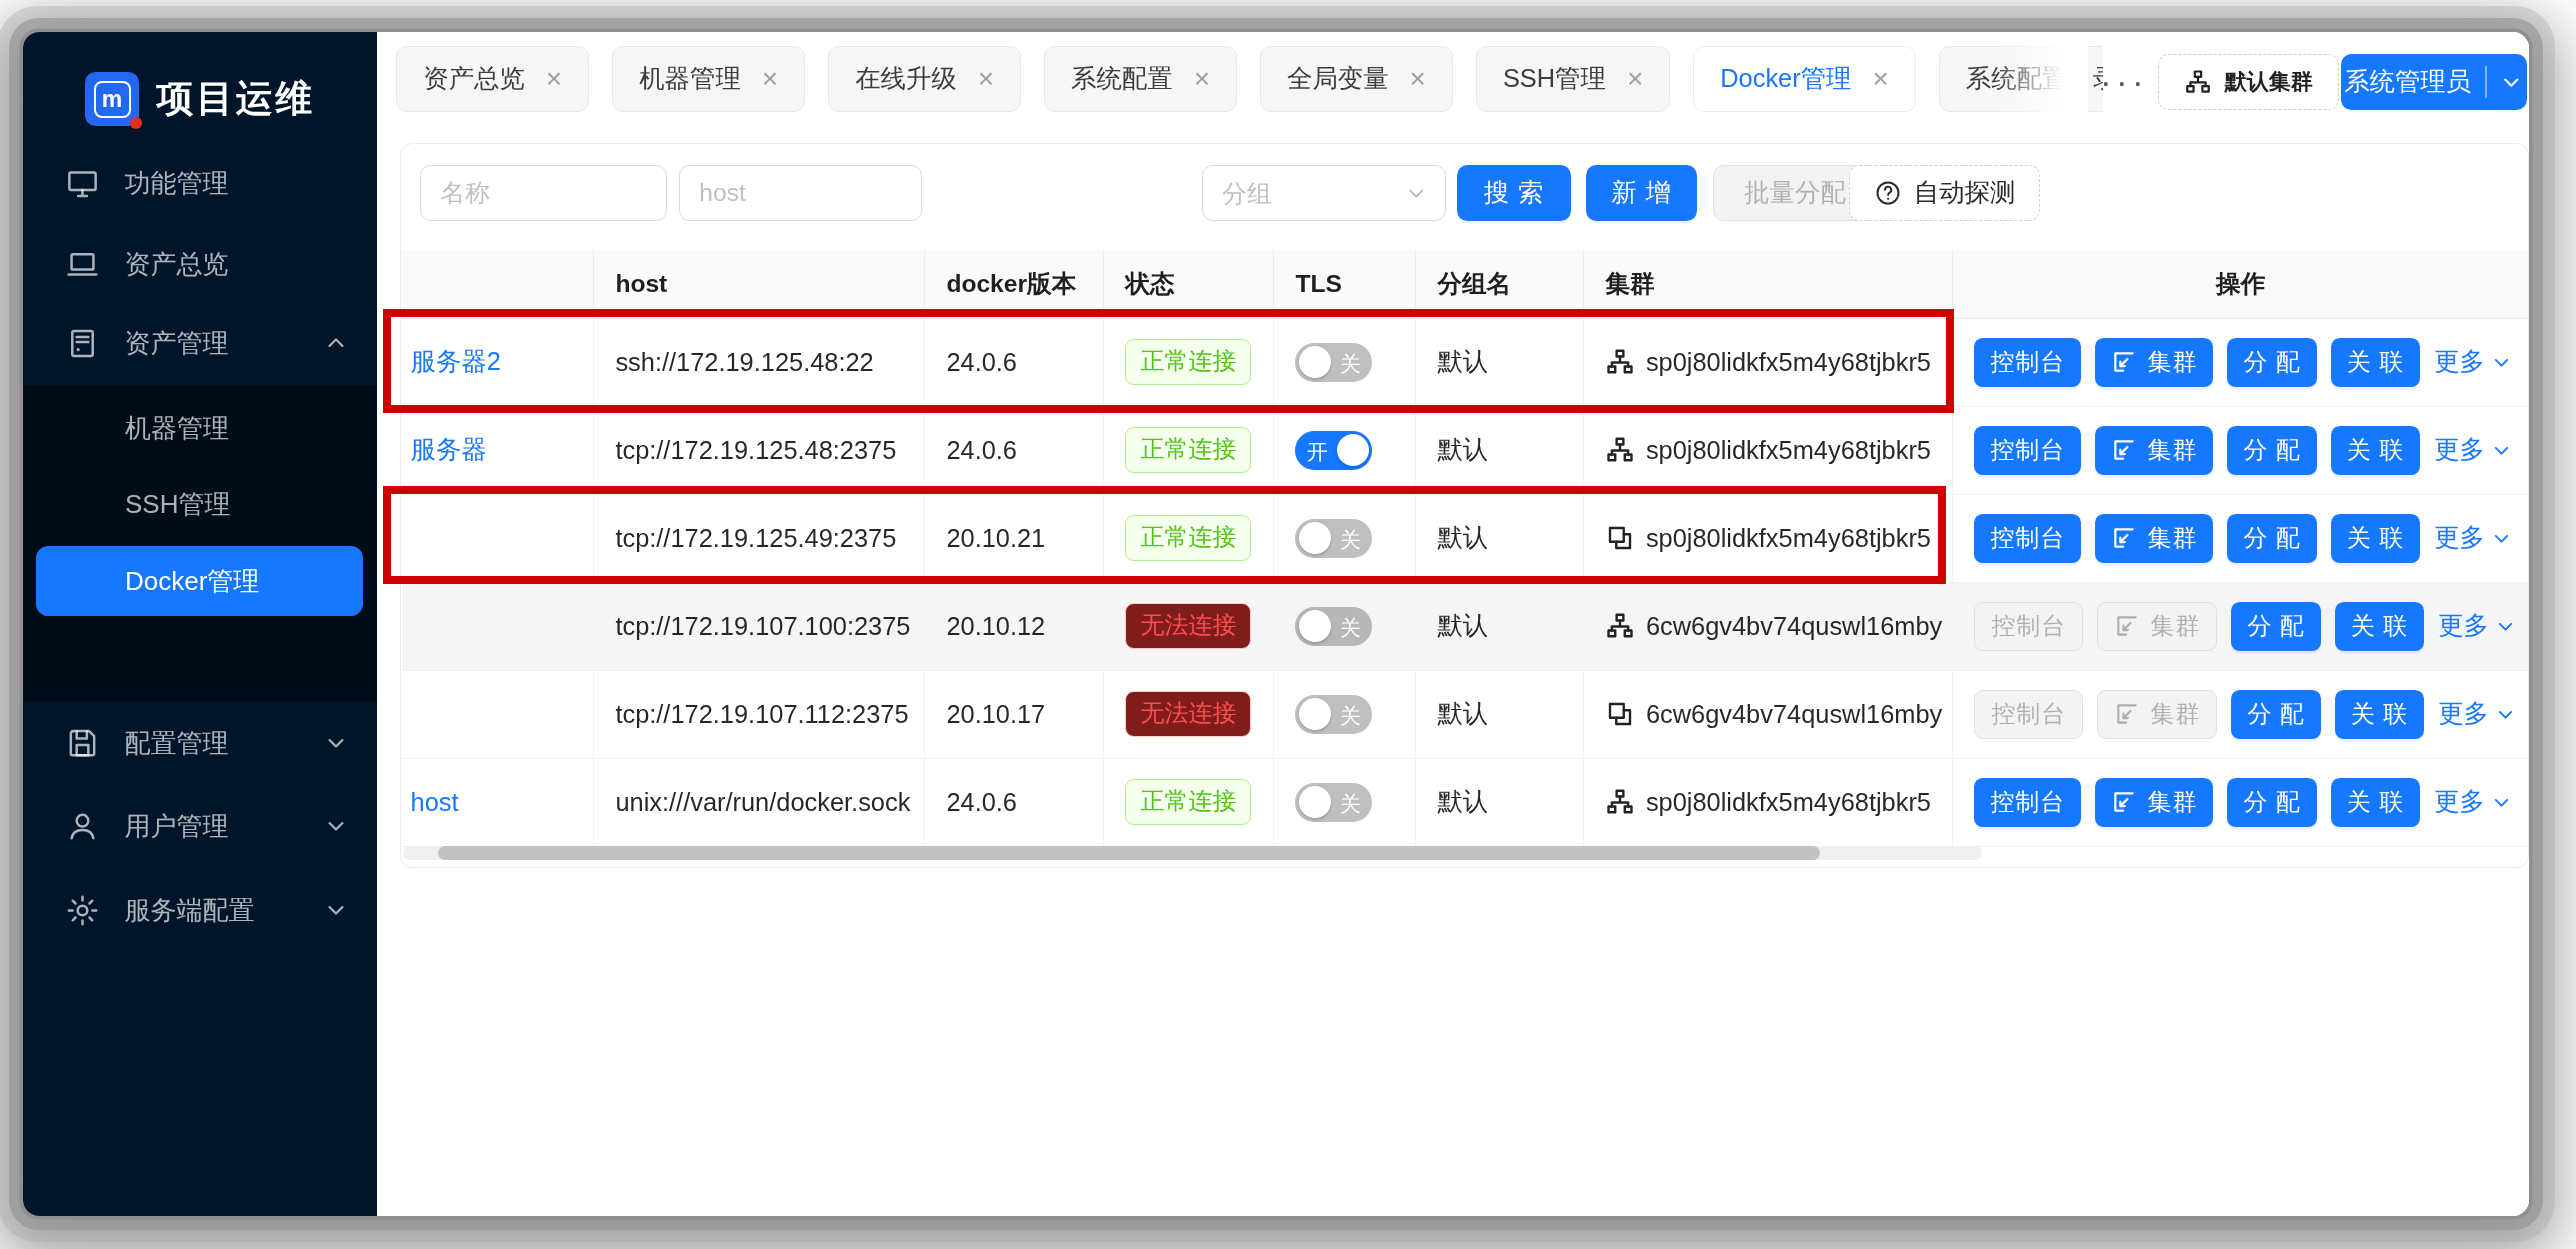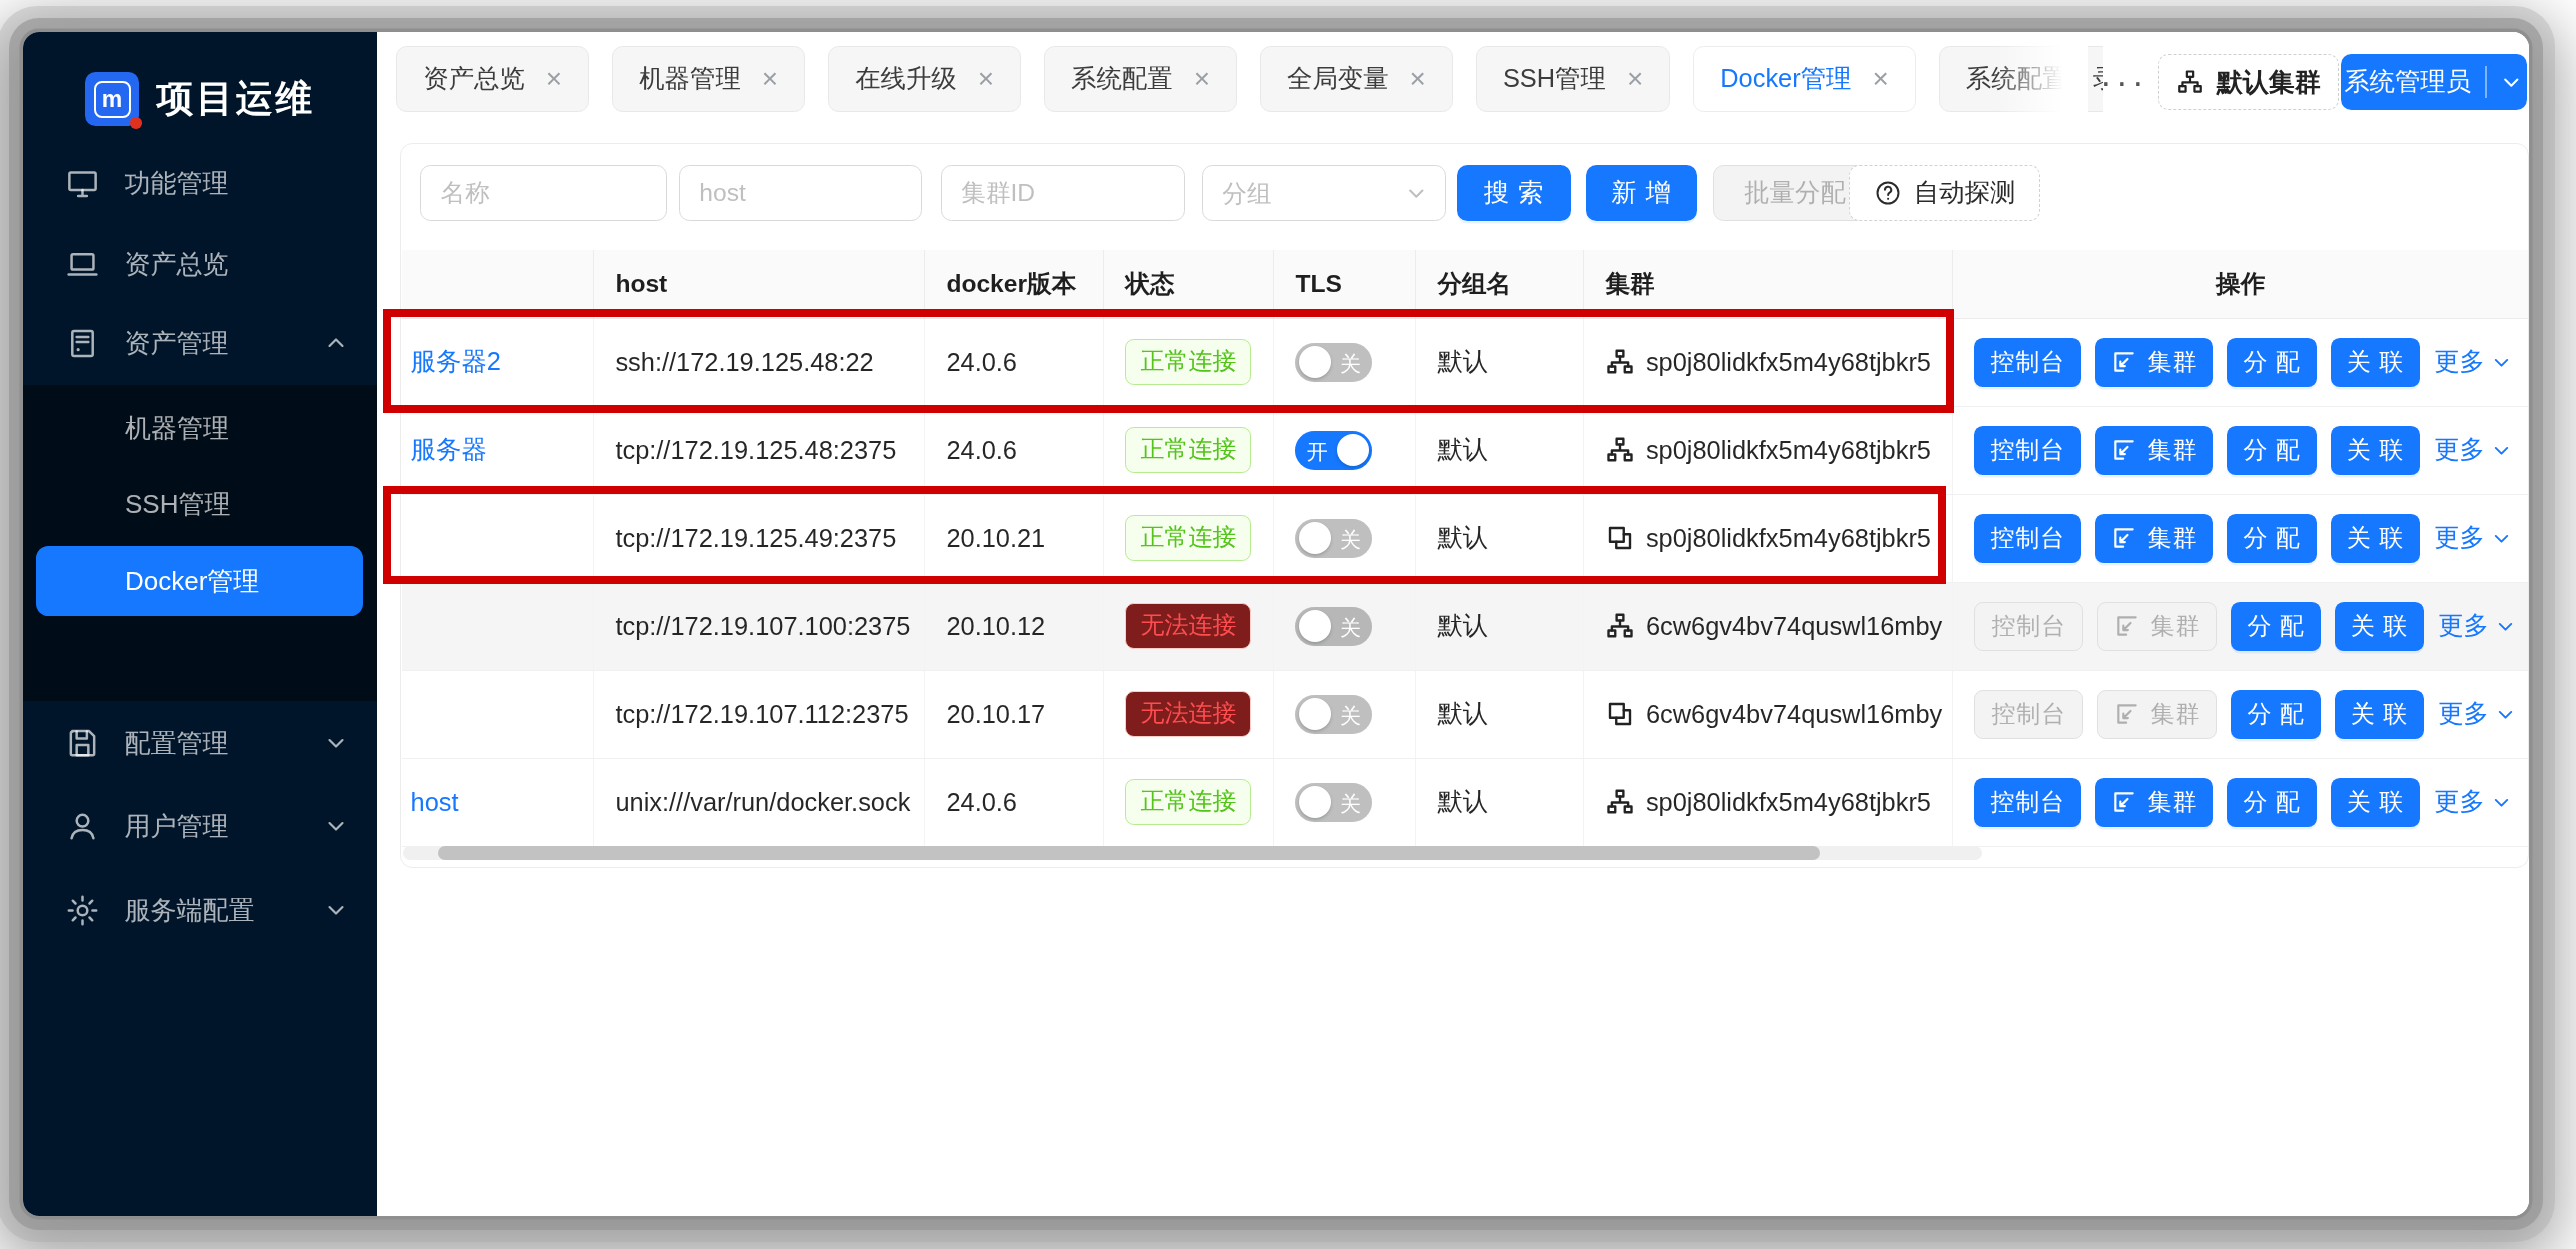--- a/index.html
+++ b/index.html
@@ -55,21 +55,21 @@
     font-size:25.4px; color:#3c3c3c; cursor:pointer; white-space:nowrap; }
   .tab .tab-close{ margin-left:21px; color:#9aa0a6; font-size:28px; line-height:1; }
   .tab.active{ background:#fff; border-color:#ececec; color:#1677ff; }
   .tab-fade{ position:absolute; left:1619px; top:10.5px; width:92px; height:75px;
     background:linear-gradient(90deg, rgba(255,255,255,0), #fff 72%); pointer-events:none; }
   .more-dots{ position:absolute; left:1723px; top:30px; font-size:35px; color:#555;
     letter-spacing:4.4px; cursor:pointer; }
   .cluster-pick{ position:absolute; left:1781px; top:22px; width:181px; height:56px;
     border:1.8px dashed #cfcfcf; border-radius:10.5px; background:#fff;
     display:flex; align-items:center; justify-content:center; gap:12.3px;
-    font-size:26px; font-weight:600; color:#222; cursor:pointer; }
+    font-size:22px; font-weight:600; color:#222; cursor:pointer; }
   .cluster-pick .pick-icon{ width:28px; height:28px; display:flex; color:#222; }
   .user-btn{ position:absolute; left:1964px; top:22px; width:186px; height:56px;
     background:#1677ff; border-radius:10.5px; color:#fff; display:flex; align-items:center;
     justify-content:center; font-size:25.4px; cursor:pointer; }
   .user-btn .u-div{ width:1.8px; height:32px; background:rgba(255,255,255,.45); margin:0 12.3px 0 14px; }
   .user-btn .u-chev{ width:24.6px; height:24.6px; display:flex; }
 
   
   .card{ position:absolute; left:23px; top:111px; width:2129px; height:725px;
     border:1.8px solid #ececec; border-radius:12.3px; background:#fff; }
@@ -308,21 +308,20 @@
           <svg viewBox="0 0 24 24" fill="none" stroke="currentColor" stroke-width="2" stroke-linecap="round" stroke-linejoin="round" width="100%" height="100%">
             <path d="M6 9.3l6 6 6-6"></path>
           </svg>
         </span>
     </div>
 
     <div class="card">
 
       <input class="f-input" style="left: 19.3px; width: 247px;" placeholder="名称">
       <input class="f-input" style="left: 278px; width: 243px;" placeholder="host">
-      <input class="f-input" style="left: 540px; width: 244px;" placeholder="集群ID">
 
       <div class="f-select" style="left:801px;width:244px">
         <span>分组</span>
         <span class="sel-chev" id="sel-chev">
             <svg viewBox="0 0 24 24" fill="none" stroke="currentColor" stroke-width="2" stroke-linecap="round" stroke-linejoin="round" width="100%" height="100%">
               <path d="M6 9.3l6 6 6-6"></path>
             </svg>
           </span>
       </div>
 

